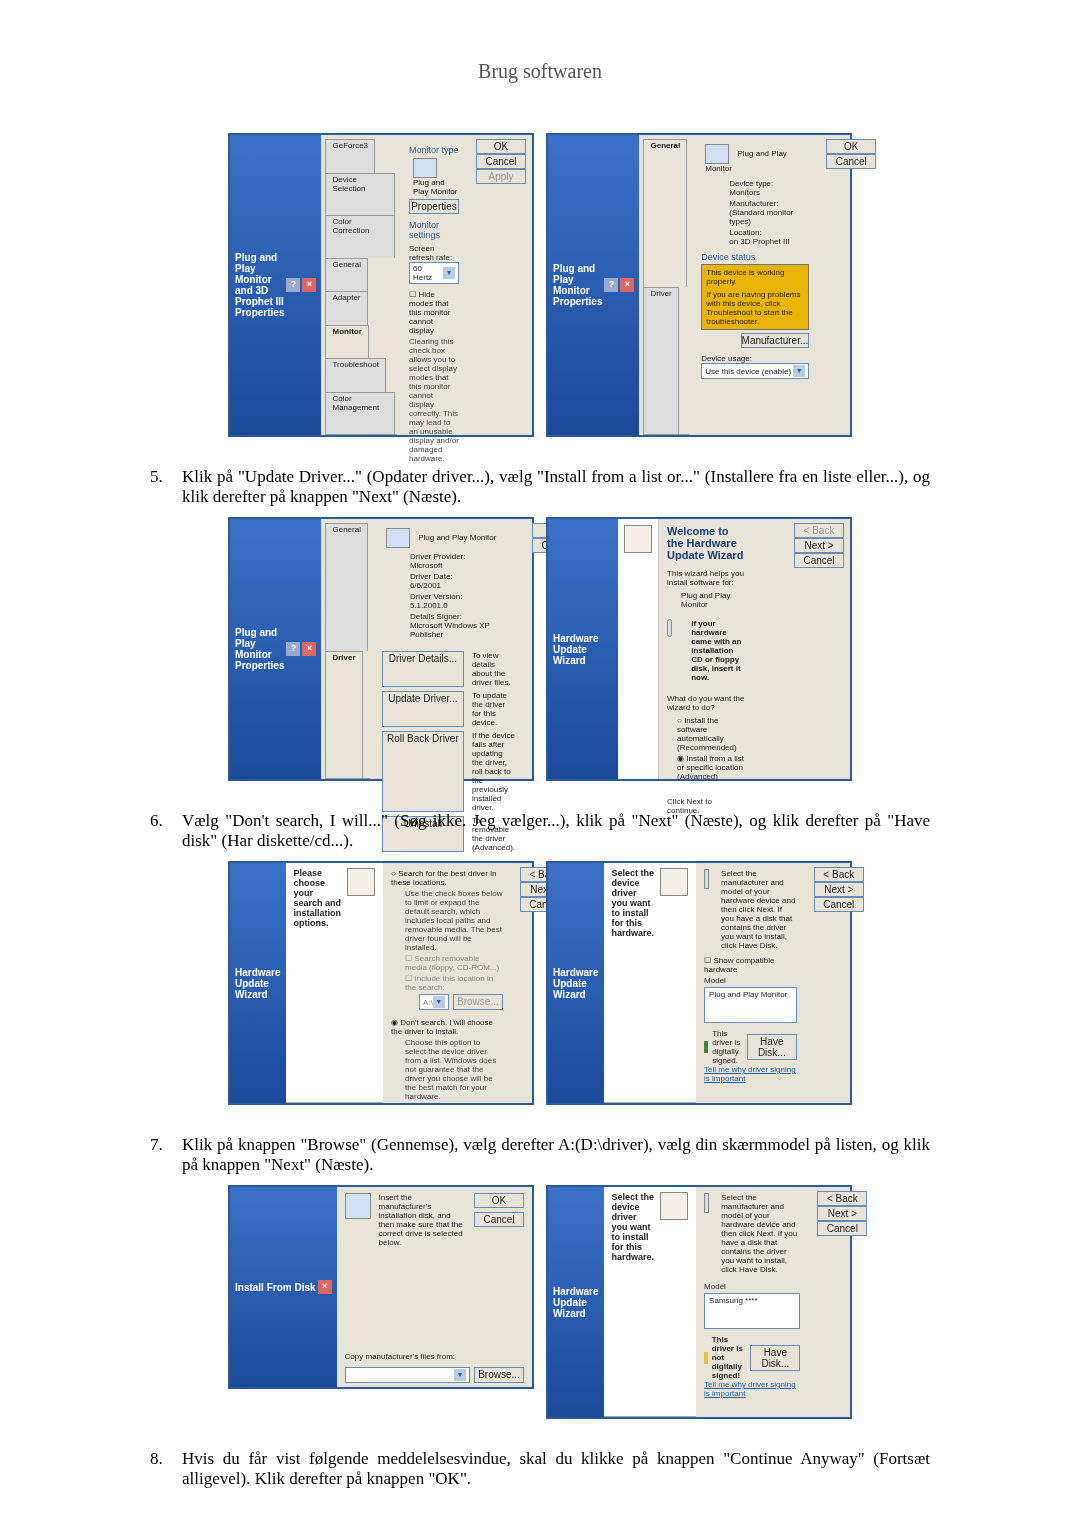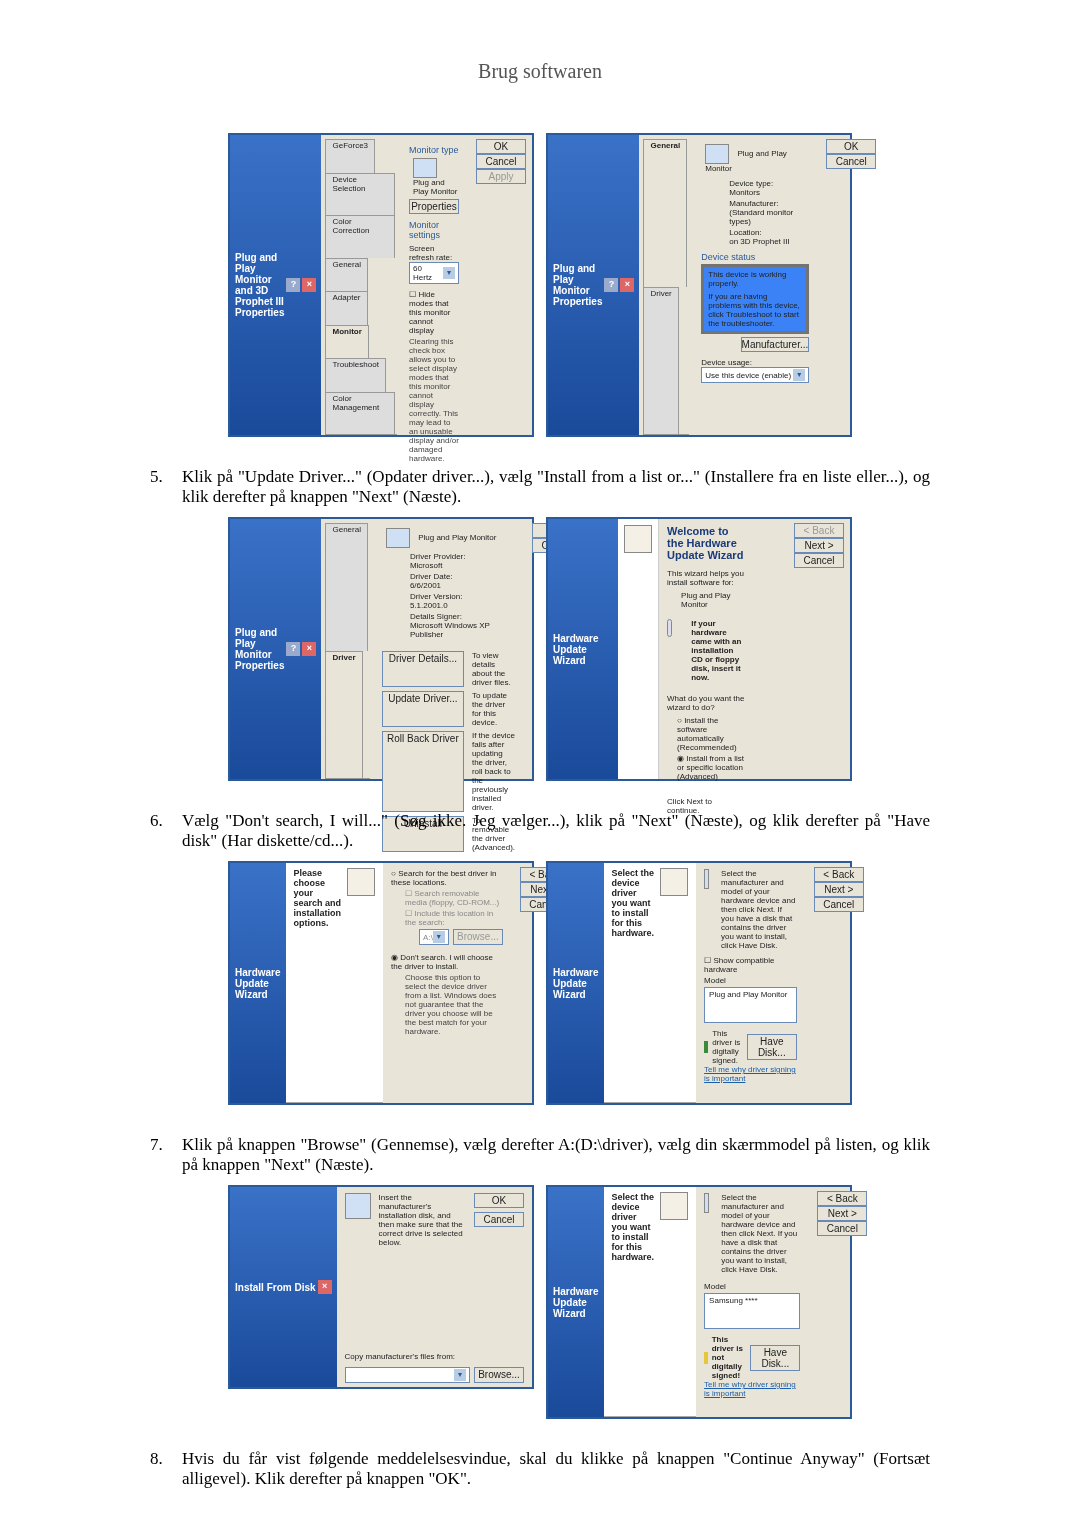--- a/index.html
+++ b/index.html
@@ -63,22 +63,22 @@
     }
     .tab.active { background: #e8e4d8; font-weight: bold; }
     .body-area {
       padding: 6px 8px 4px;
       flex: 1;
     }
     .section-title { color: #2a5a9a; font-size: 9px; margin-top: 4px; }
     .kv { margin: 2px 0 2px 28px; font-size: 8px; }
     .kv .k { display: inline-block; width: 80px; }
     .box {
-      border: 3px solid #737373;
-      background: #3b82f6;
+      border: 1px solid #737373;
+      background: #eab308;
       padding: 3px 4px;
       margin: 2px 0;
       font-size: 8px;
     }
     .combo {
       border: 1px solid #6a8ab8;
       background: #fff;
       padding: 1px 3px;
       display: flex;
       align-items: center;
@@ -337,20 +337,21 @@
   <div class="dialog" style="height:240px">
     <div class="titlebar">
         <span class="t-text">Hardware Update Wizard</span>
       </div>
     <div class="wiz-head">
       <span class="wh-t">Please choose your search and installation options.</span>
       <span class="icon-wiz"></span>
     </div>
     <div class="body-area">
       <div class="small radio">Search for the best driver in these locations.</div>
+      <div class="small" style="margin:2px 0 0 14px;color:#444">Use the check boxes below to limit or expand the default search, which includes local paths and removable media. The best driver found will be installed.</div>
       <div class="small chk" style="margin-left:14px;color:#888">Search removable media (floppy, CD-ROM...)</div>
       <div class="small chk" style="margin-left:14px;color:#888">Include this location in the search:</div>
       <div style="display:flex;gap:4px;margin-left:28px">
         <div class="combo" style="flex:1;color:#888">
           <span class="cv">A:\</span>
           <span class="cd">▾</span>
         </div>
         <span class="btn disabled">Browse...</span>
       </div>
       <div class="small radio sel" style="margin-top:8px">Don't search. I will choose the driver to install.</div>

